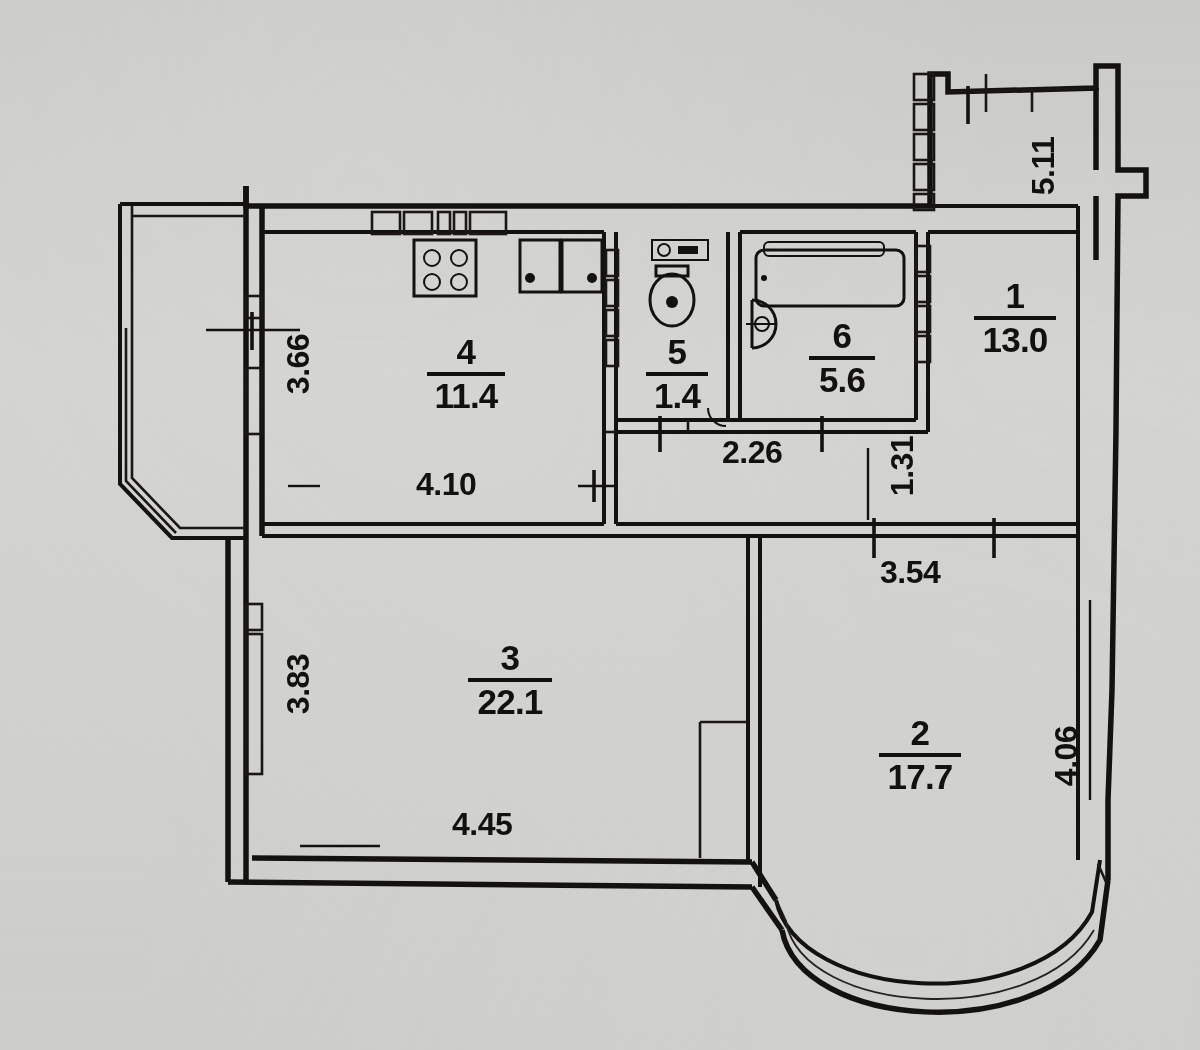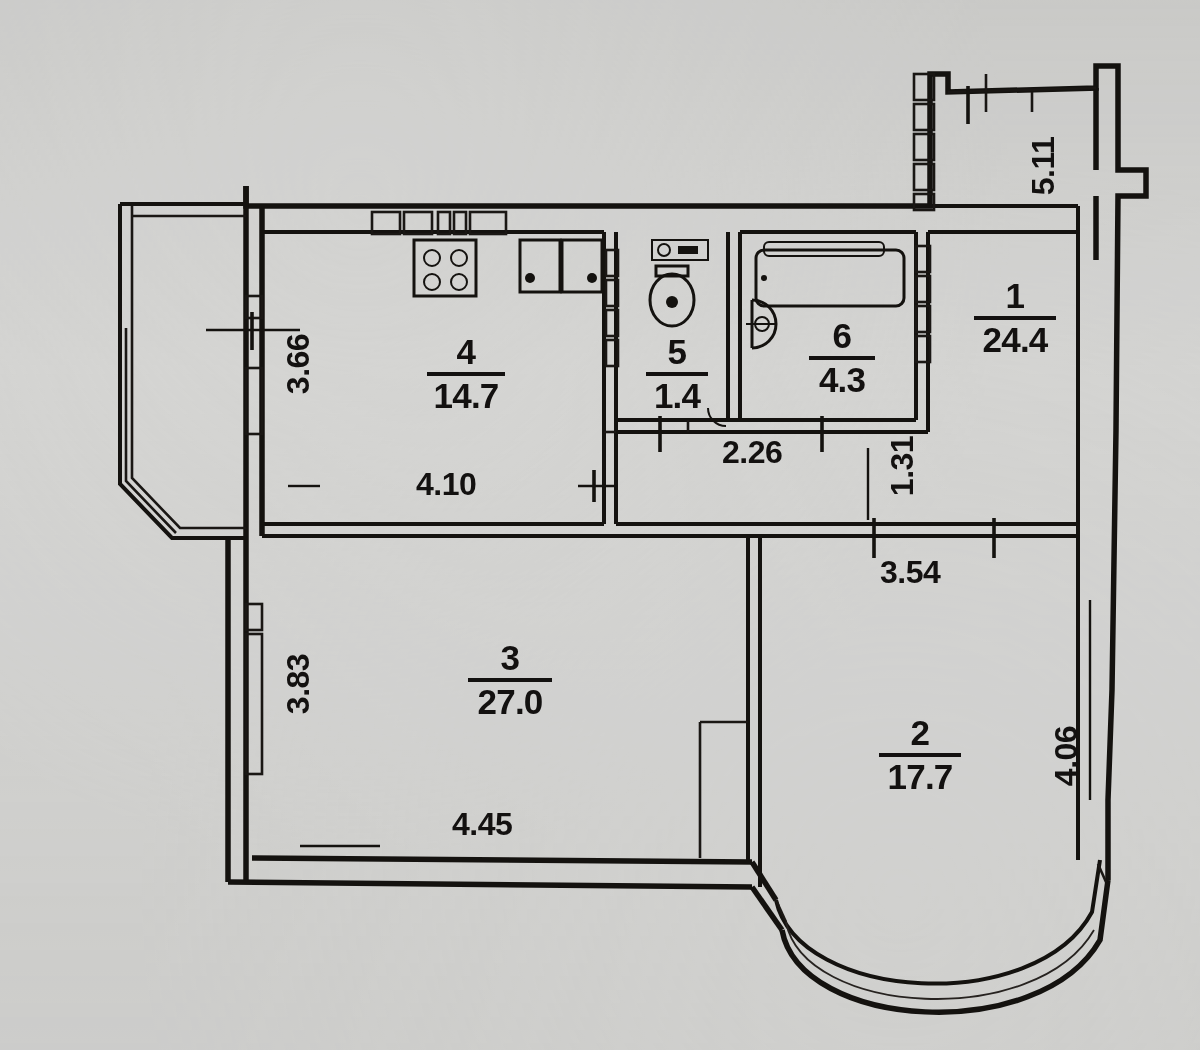--- a/index.html
+++ b/index.html
@@ -296,45 +296,45 @@
 
       <path class="dimline" d="M 300 846 L 380 846"></path>
     </g>
   </svg>
 
   <div id="paper-grain"></div>
 
   <div class="label room-label" style="left:466px; top:334px;">
     <div class="room-num">4</div>
     <div class="room-rule" style="width:78px;"></div>
-    <div class="room-area">14.7</div>
+    <div class="room-area">11.4</div>
   </div>
 
   <div class="label room-label" style="left:677px; top:334px;">
     <div class="room-num">5</div>
     <div class="room-rule" style="width:62px;"></div>
     <div class="room-area">1.4</div>
   </div>
 
   <div class="label room-label" style="left:842px; top:318px;">
     <div class="room-num">6</div>
     <div class="room-rule" style="width:66px;"></div>
-    <div class="room-area">4.3</div>
+    <div class="room-area">5.6</div>
   </div>
 
   <div class="label room-label" style="left:1015px; top:278px;">
     <div class="room-num">1</div>
     <div class="room-rule" style="width:82px;"></div>
-    <div class="room-area">24.4</div>
+    <div class="room-area">13.0</div>
   </div>
 
   <div class="label room-label" style="left:510px; top:640px;">
     <div class="room-num">3</div>
     <div class="room-rule" style="width:84px;"></div>
-    <div class="room-area">27.0</div>
+    <div class="room-area">22.1</div>
   </div>
 
   <div class="label room-label" style="left:920px; top:715px;">
     <div class="room-num">2</div>
     <div class="room-rule" style="width:82px;"></div>
     <div class="room-area">17.7</div>
   </div>
 
   <div class="label dim vertical" style="left:268px; top:348px;">3.66</div>
 

